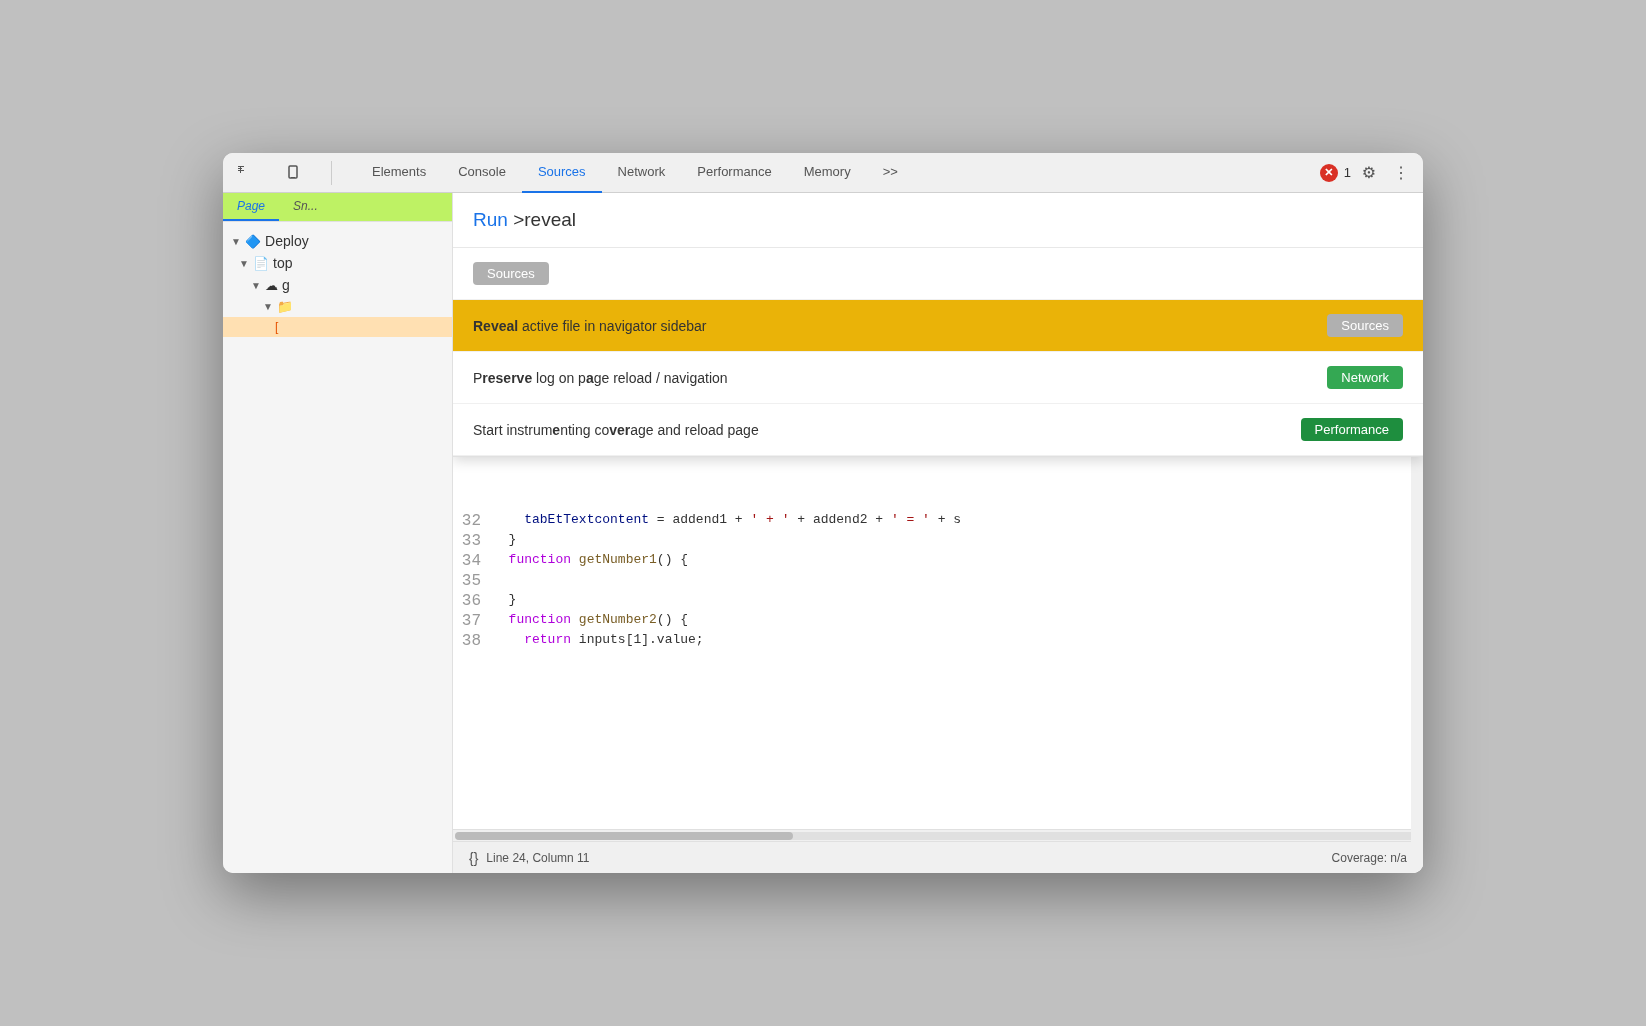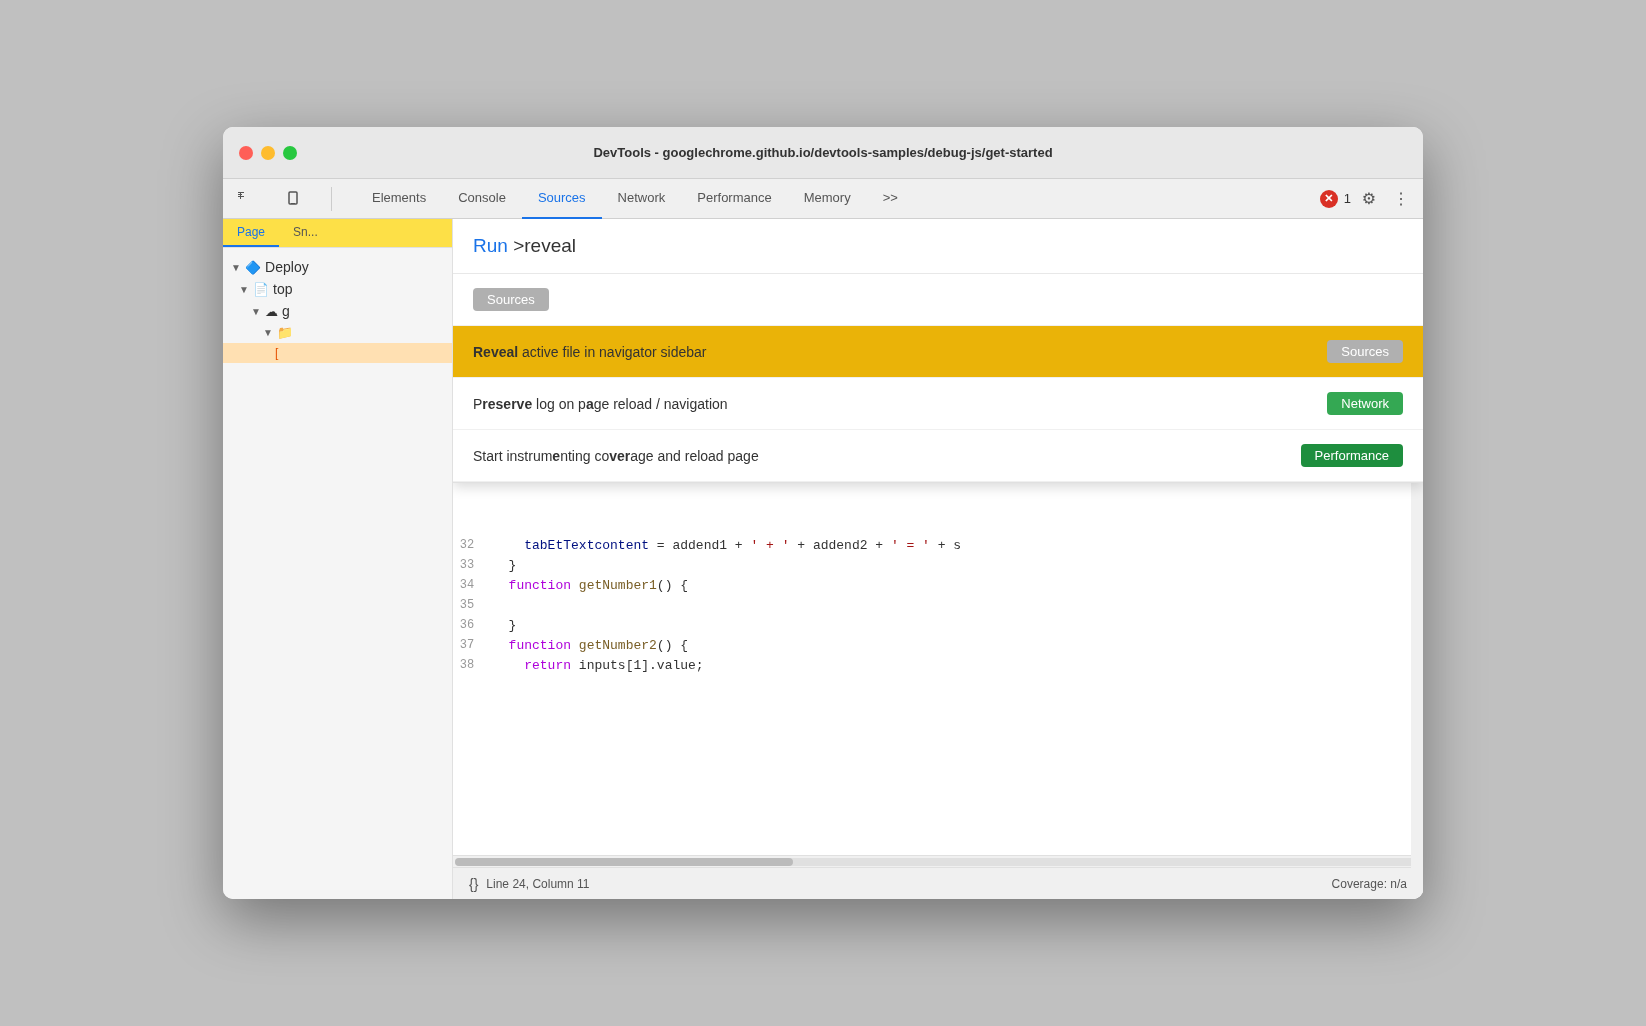--- a/index.html
+++ b/index.html
@@ -136,21 +136,22 @@
     
     .left-panel {
       width: 230px;
       background: #f5f5f5;
       border-right: 1px solid #e0e0e0;
       overflow: hidden;
     }
     .panel-tabs {
       display: flex;
       border-bottom: 1px solid #e0e0e0;
-      background: #fde047;
+      background: #bef264;
+      font-style: italic;
     }
     .panel-tab {
       padding: 6px 14px;
       font-size: 12px;
       color: #555;
       cursor: pointer;
       border-bottom: 2px solid transparent;
     }
     .panel-tab.active {
       color: #1a73e8;
@@ -259,24 +260,24 @@
       background: #fff;
     }
     .code-line {
       display: flex;
       align-items: flex-start;
       min-height: 20px;
       padding: 1px 0;
     }
     .line-number {
       width: 40px;
-      text-align: center;
+      text-align: right;
       padding-right: 12px;
       color: #999;
-      font-size: 12px;
+      font-size: 16px;
       user-select: none;
       flex-shrink: 0;
     }
     .line-content {
       flex: 1;
       white-space: pre;
       color: #333;
     }
     .kw { color: #af00db; }
     .fn { color: #795e26; }
@@ -339,28 +340,20 @@
       height: 100%;
       background: #bbb;
       border-radius: 4px;
     }
   </style>
 </head>
 <body>
 
 <div class="window">
 
-  <div class="titlebar">
-    <div class="window-controls">
-      <button class="window-btn btn-close"></button>
-      <button class="window-btn btn-minimize"></button>
-      <button class="window-btn btn-maximize"></button>
-    </div>
-    <span class="titlebar-title">DevTools - googlechrome.github.io/devtools-samples/debug-js/get-started</span>
-  </div>
 
   <div class="devtools-toolbar">
     <div class="toolbar-icon">
       <svg width="16" height="16" viewBox="0 0 16 16" fill="none">
         <rect x="1" y="1" width="6" height="1" fill="#555"></rect>
         <rect x="1" y="3" width="4" height="1" fill="#555"></rect>
         <rect x="1" y="5" width="6" height="1" fill="#555"></rect>
         <rect x="3" y="1" width="1" height="7" fill="#555"></rect>
       </svg>
     </div>

